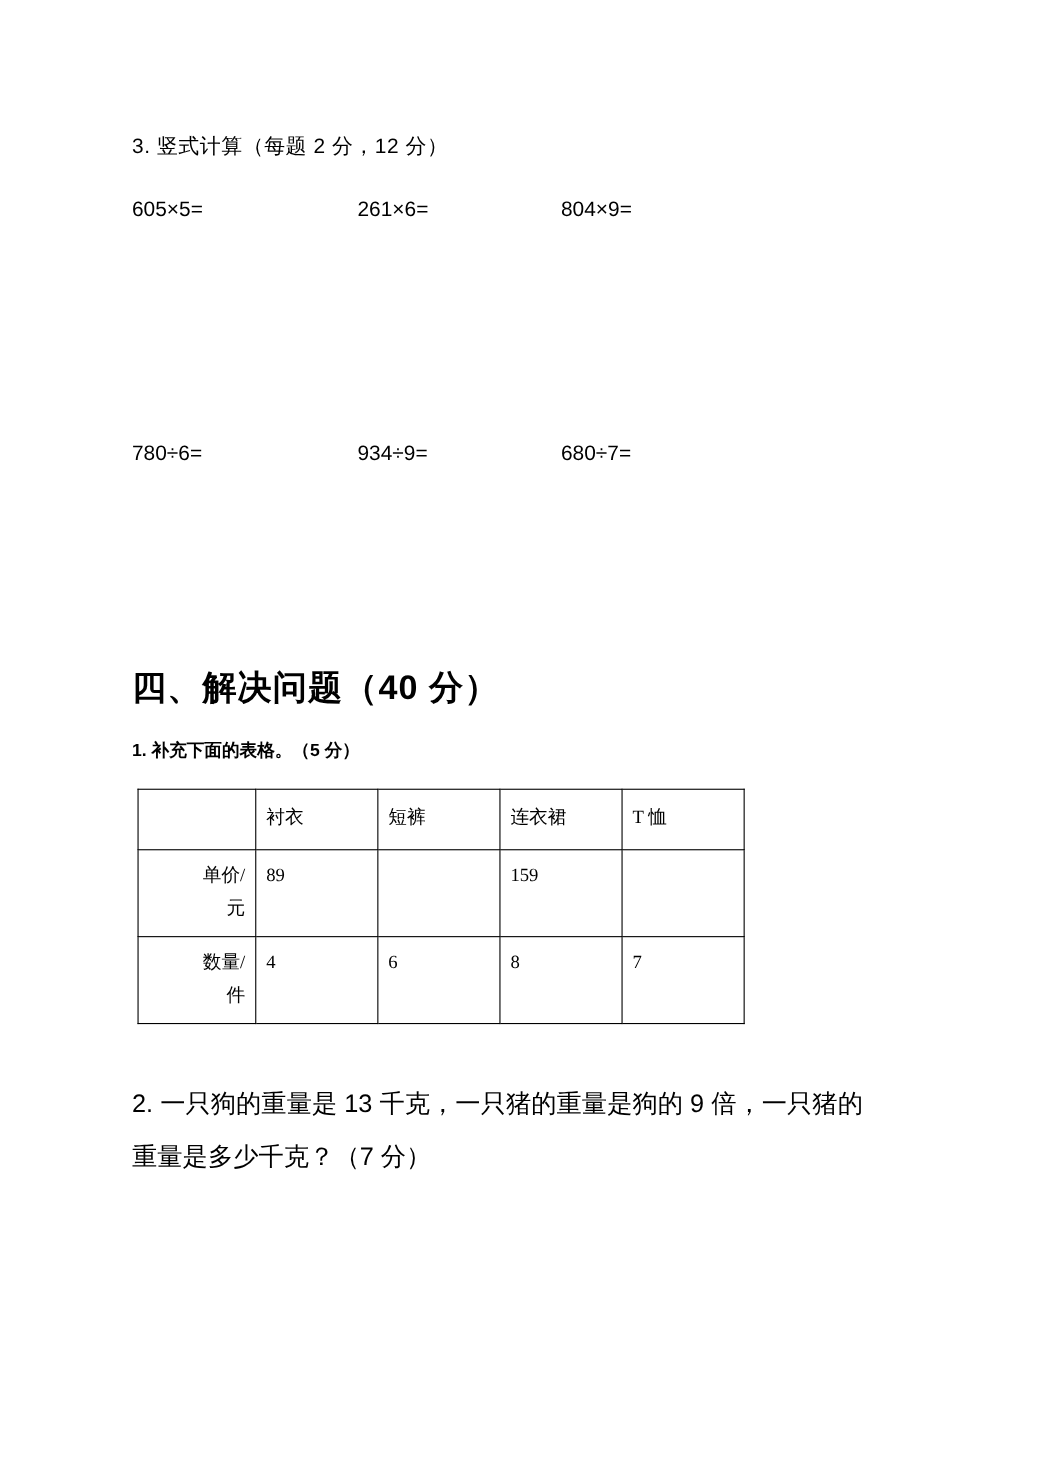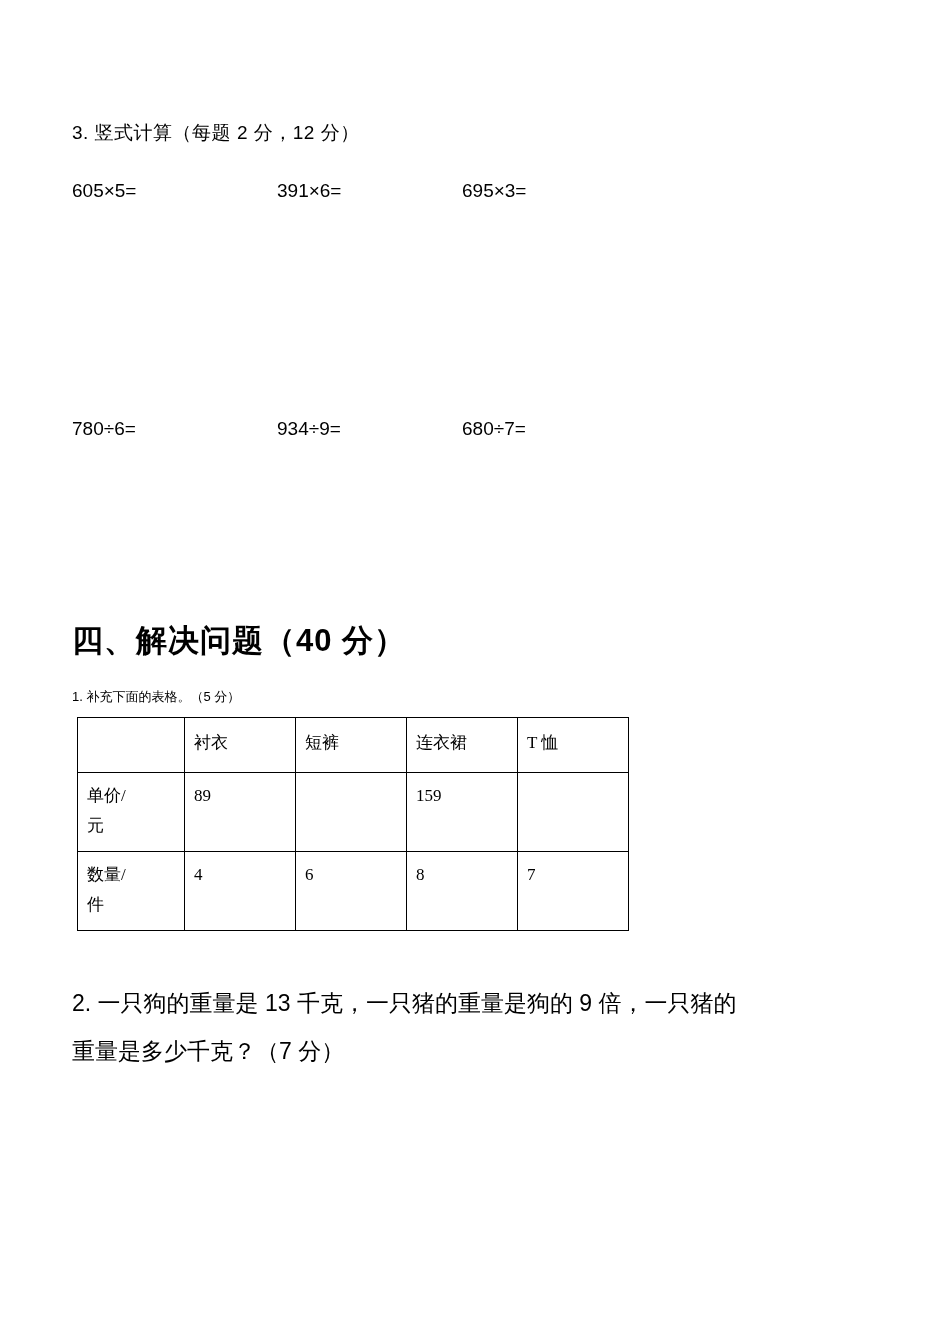--- a/index.html
+++ b/index.html
@@ -13,76 +13,76 @@
     font-family: "Liberation Serif", "DejaVu Serif", serif;
     color: #000000;
     position: relative;
     overflow: hidden;
   }
   .page {
     position: relative;
     width: 950px;
     height: 1344px;
     box-sizing: border-box;
-    padding: 120px 140px 0 72px;
+    padding: 120px 140px 0 120px;
   }
 
   
   .sec3-title {
     font-size: 19px;
     letter-spacing: 0.5px;
     margin: 0 0 34px 0;
     font-family: "Liberation Sans", sans-serif;
   }
   .expr-row {
     display: flex;
     font-size: 19px;
     font-family: "Liberation Sans", sans-serif;
     margin-bottom: 0;
-    margin-top: 16px;
   }
   .expr-col {
     width: 205px;
     flex: 0 0 205px;
   }
   .expr-col.c2 { width: 185px; flex: 0 0 185px; }
   .gap-block-1 { height: 200px; }
   .gap-block-2 { height: 180px; }
 
   
   .sec4-heading {
     font-family: "Liberation Sans", sans-serif;
     font-weight: bold;
     font-size: 31px;
     letter-spacing: 1px;
     margin: 0 0 26px 0;
   }
   .q-line {
-    font-size: 13px;
+    font-size: 16px;
     font-family: "Liberation Sans", sans-serif;
-    margin: 0 0 11px 0;
+    margin: 0 0 24px 0;
+    font-weight: bold;
   }
 
   
   table.price-table {
     border-collapse: collapse;
     margin-left: 5px;
     table-layout: fixed;
     width: 455px;
   }
   table.price-table td {
     border: 1.5px solid #000000;
     vertical-align: top;
     padding: 8px 9px 8px 9px;
     font-size: 17px;
     font-family: "Liberation Serif", serif;
     line-height: 1.75;
     margin-left: 32px;
   }
-  table.price-table td.hdr-label { width: 88px; }
+  table.price-table td.hdr-label { width: 88px; text-align: right; }
   table.price-table td.col {
     width: 92px;
   }
   table.price-table tr.head td { height: 34px; padding-top: 10px; padding-bottom: 10px;}
   table.price-table tr.body td { height: 62px; }
   .cell-stack { display: block; }
   .cell-stack span { display: block; }
   .val {
     font-family: "Liberation Sans", sans-serif;
     font-size: 17px;
@@ -100,22 +100,22 @@
 </style>
 </head>
 <body>
 
 <div class="page">
 
   <div class="sec3-title">3. 竖式计算（每题 2 分，12 分）</div>
 
   <div class="expr-row">
     <div class="expr-col">605×5=</div>
-    <div class="expr-col c2">391×6=</div>
-    <div class="expr-col">695×3=</div>
+    <div class="expr-col c2">261×6=</div>
+    <div class="expr-col">804×9=</div>
   </div>
 
   <div class="gap-block-1"></div>
 
   <div class="expr-row">
     <div class="expr-col">780÷6=</div>
     <div class="expr-col c2">934÷9=</div>
     <div class="expr-col">680÷7=</div>
   </div>
 

